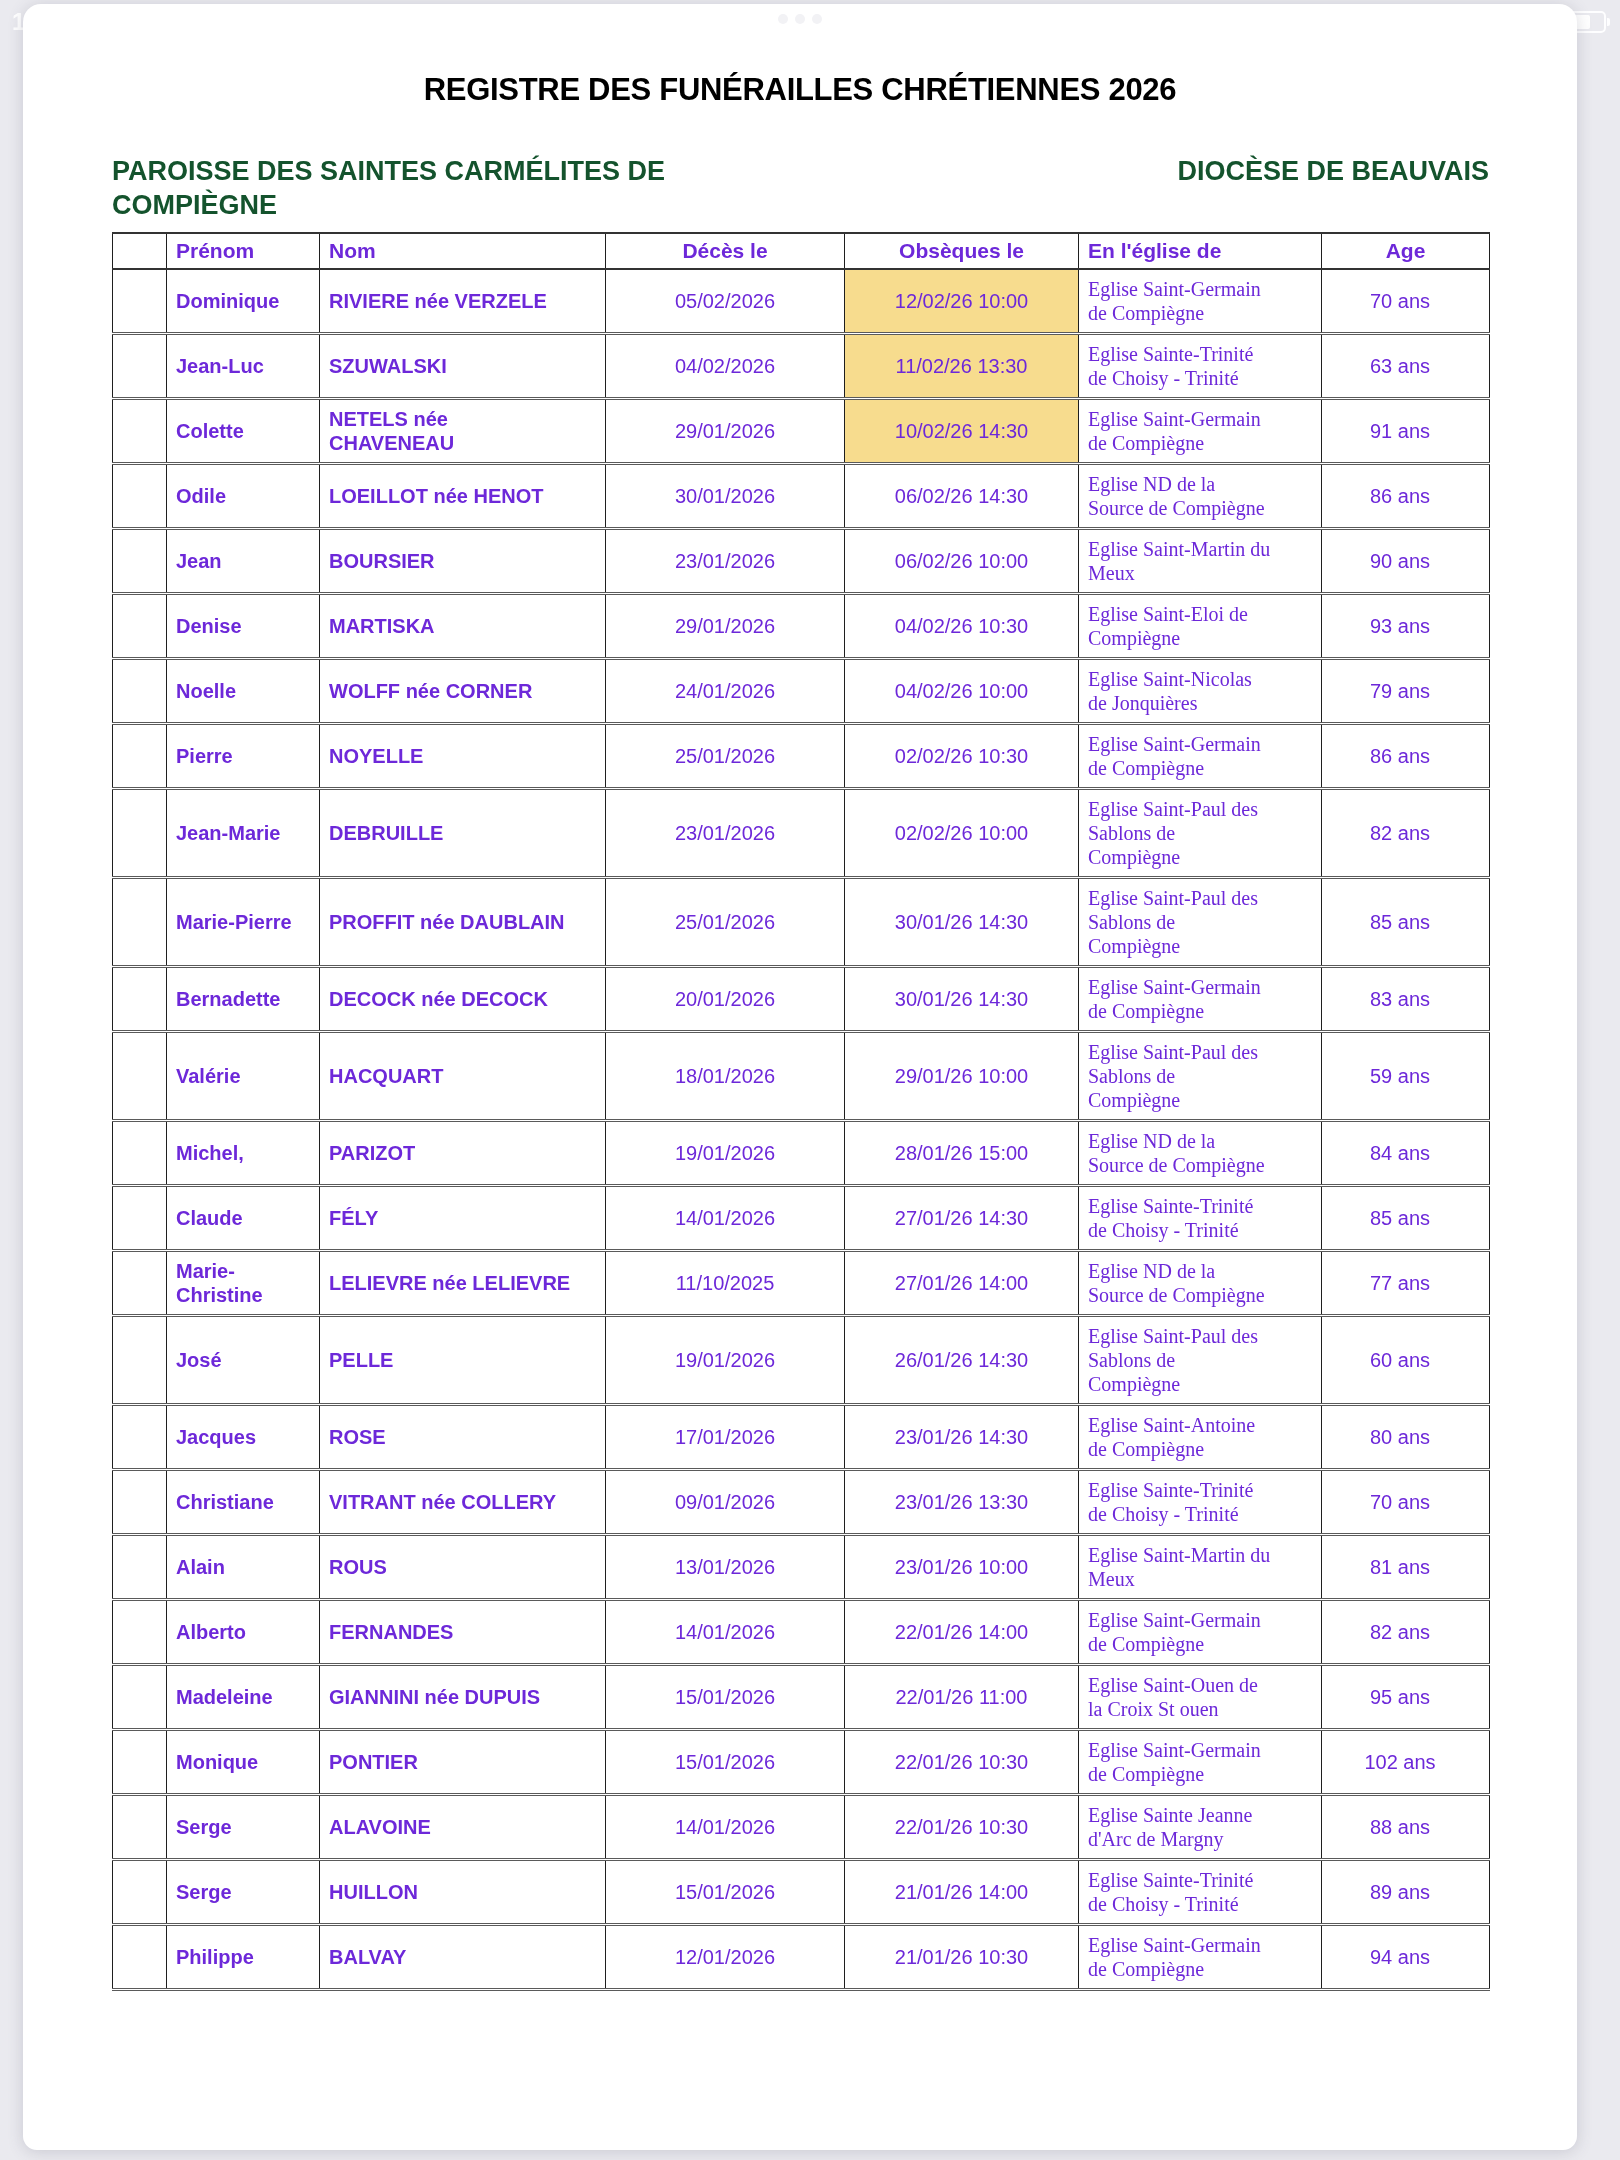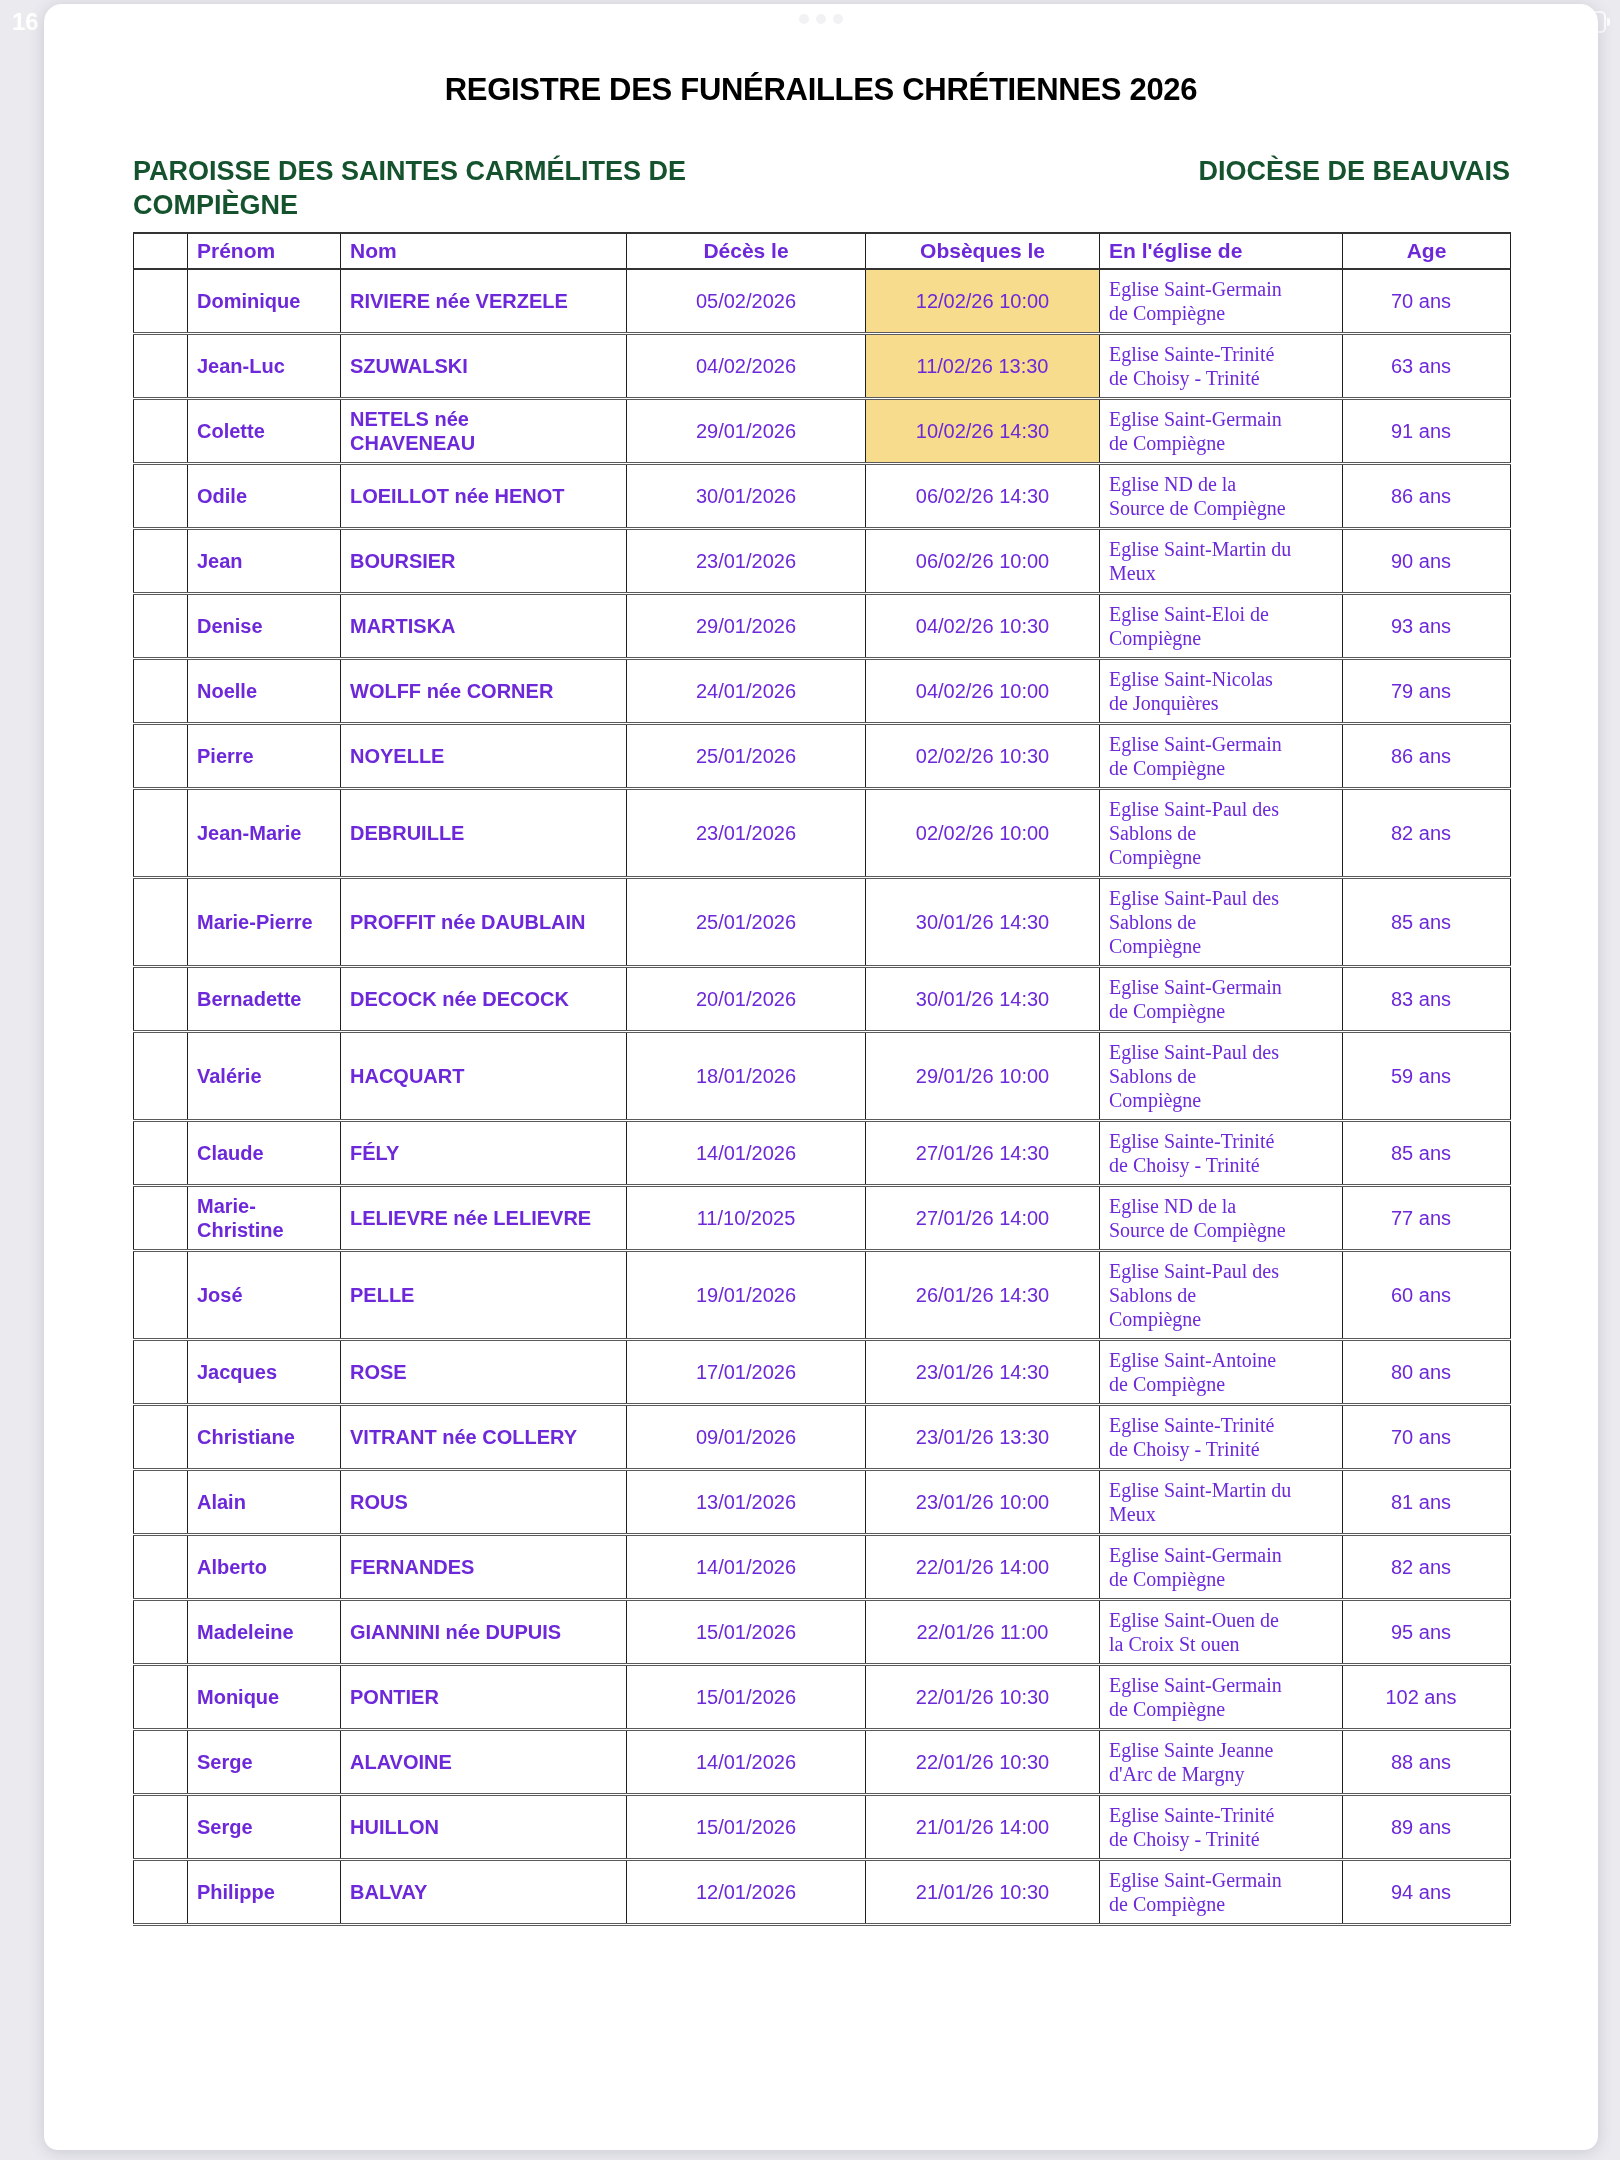--- a/index.html
+++ b/index.html
@@ -22,21 +22,21 @@
   .battery .level{
     position:absolute;left:2px;top:2px;bottom:2px;width:55%;
     background:#ffffff;border-radius:2px;
   }
   .battery .tip{
     position:absolute;right:-6px;top:5px;width:3px;height:8px;
     background:rgba(255,255,255,.95);border-radius:0 2px 2px 0;
   }
   
   .page{
-    position:absolute;left:44px;top:4px;width:1554px;height:2146px;
+    position:absolute;left:23px;top:4px;width:1554px;height:2146px;
     background:#ffffff;border-radius:18px 18px 14px 14px;
     box-shadow:0 2px 16px rgba(70,70,95,.20);
     z-index:2;overflow:hidden;
   }
   .drag-dots{
     position:absolute;top:10px;left:50%;transform:translateX(-50%);
     display:flex;gap:7px;
   }
   .drag-dots i{
     width:10px;height:10px;border-radius:50%;background:#f2f2f5;display:block;
@@ -240,20 +240,30 @@
           <td class="c-nom">HACQUART</td>
           <td class="c-deces">18/01/2026</td>
           <td class="c-obseques">29/01/26 10:00</td>
           <td class="c-eglise">Eglise Saint-Paul des
 Sablons de
 Compiègne</td>
           <td class="c-age">59 ans</td>
         </tr>
         <tr>
           <td class="c-num"></td>
+          <td class="c-prenom">Michel,</td>
+          <td class="c-nom">PARIZOT</td>
+          <td class="c-deces">19/01/2026</td>
+          <td class="c-obseques">28/01/26 15:00</td>
+          <td class="c-eglise">Eglise ND de la
+Source de Compiègne</td>
+          <td class="c-age">84 ans</td>
+        </tr>
+        <tr>
+          <td class="c-num"></td>
           <td class="c-prenom">Claude</td>
           <td class="c-nom">FÉLY</td>
           <td class="c-deces">14/01/2026</td>
           <td class="c-obseques">27/01/26 14:30</td>
           <td class="c-eglise">Eglise Sainte-Trinité
 de Choisy - Trinité</td>
           <td class="c-age">85 ans</td>
         </tr>
         <tr>
           <td class="c-num"></td>

